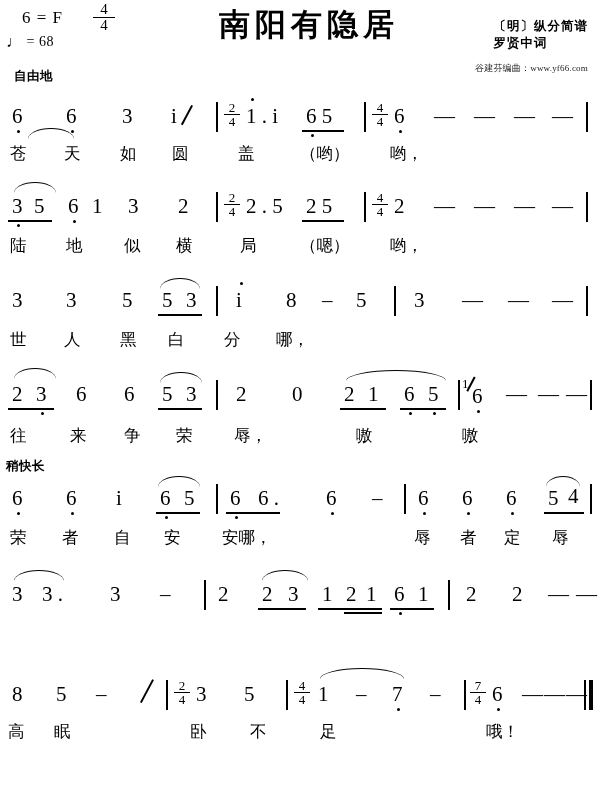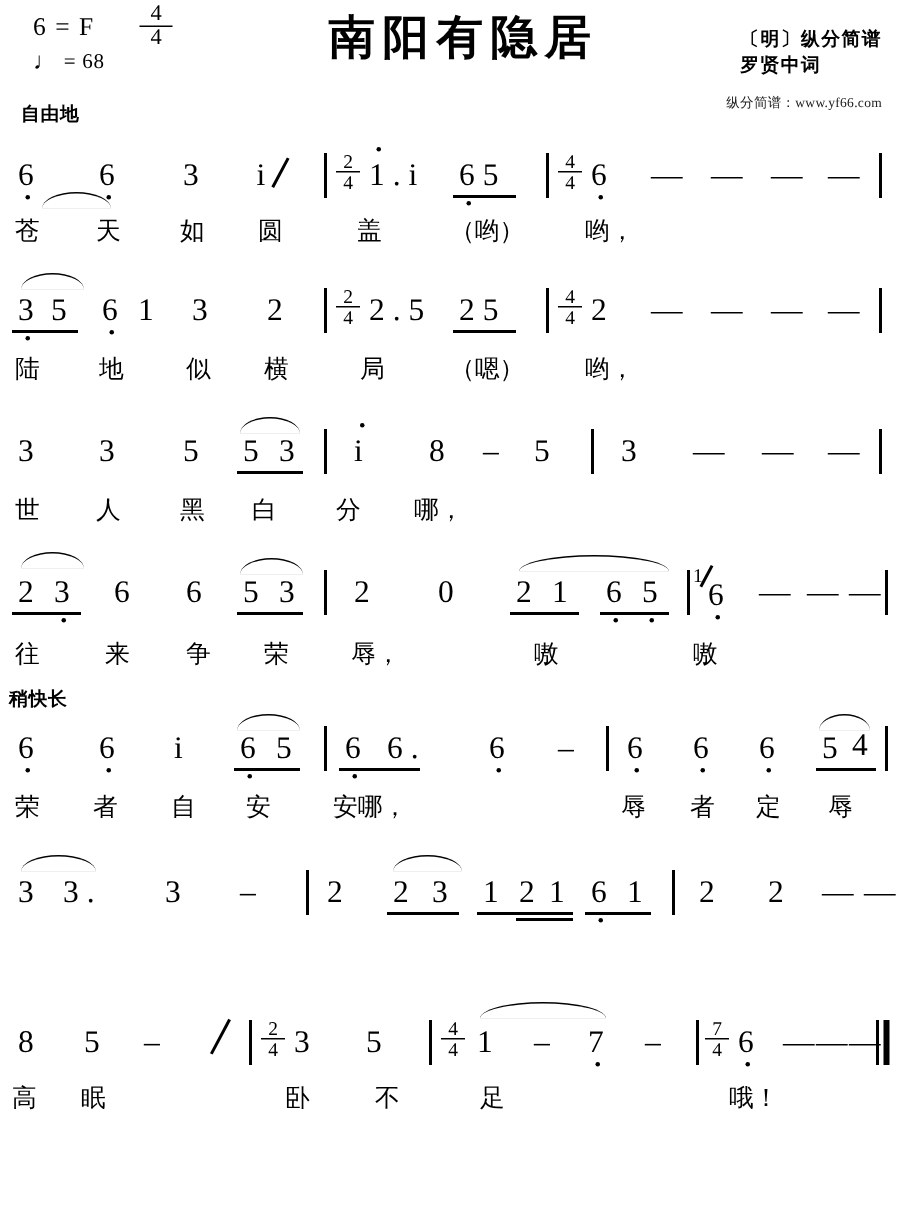--- a/index.html
+++ b/index.html
@@ -47,21 +47,21 @@
     display: block;
     border-bottom: 1.6px solid #000;
     padding-bottom: 0px;
   }
   .meter .den {
     display: block;
     padding-top: 0px;
   }
   .tempo {
     position: absolute;
-    left: 22px;
+    left: 6px;
     top: 33px;
     font-size: 14px;
     letter-spacing: 0.5px;
   }
   .tempo .note {
     font-size: 16px;
     vertical-align: -1px;
   }
   .title {
     position: absolute;
@@ -222,21 +222,21 @@
     </div>
     <div class="tempo">
       <span class="note">♩</span>
       <span>= 68</span>
     </div>
     <div class="title">南阳有隐居</div>
     <div class="credits">
       <div>〔明〕纵分简谱</div>
       <div>罗贤中词</div>
     </div>
-    <div class="site">纵分简谱：www.yf66.com</div>
+    <div class="site">谷建芬编曲：www.yf66.com</div>
     <div class="expr" style="left:14px; top:68px;">自由地</div>
   </div>
 
   <div class="system" style="height:90px;">
     <div class="notes-row">
       <div class="tok" style="left:12px; top:10px;">6</div>
       <div class="dotd" style="left:17px; top:34px;"></div>
       <div class="tok" style="left:66px; top:10px;">6</div>
       <div class="dotd" style="left:71px; top:34px;"></div>
       <div class="tok" style="left:122px; top:10px;">3</div>

